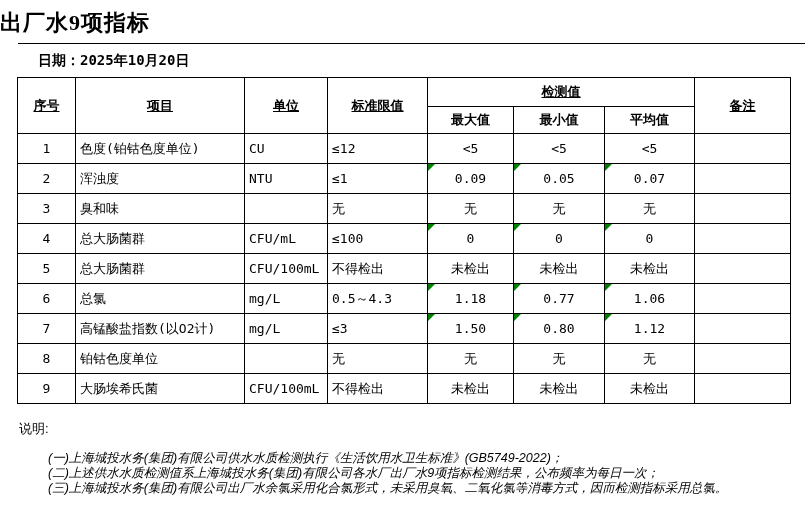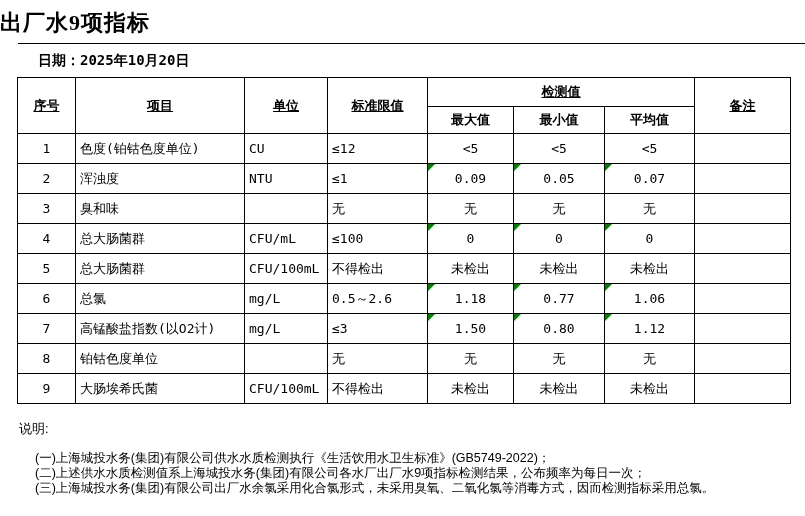--- a/index.html
+++ b/index.html
@@ -79,21 +79,22 @@
     position: absolute;
     left: 19px;
     top: 420px;
     width: 770px;
     font-size: 13px;
   }
   .notes-label {
     font-size: 13px;
   }
   .notes-list {
-    margin: 13px 0 0 16px;
+    margin: 13px 0 0 29px;
+    font-style: italic;
   }
   .note-line {
     line-height: 15px;
     font-size: 12.5px;
     white-space: nowrap;
   }
 </style>
 </head>
 <body>
 
@@ -177,21 +178,21 @@
         <td class="cell-left">不得检出</td>
         <td class="cell-center">未检出</td>
         <td class="cell-center">未检出</td>
         <td class="cell-center">未检出</td>
         <td class="cell-center"></td>
       </tr>
       <tr>
         <td class="cell-center">6</td>
         <td class="cell-left">总氯</td>
         <td class="cell-left">mg/L</td>
-        <td class="cell-left">0.5～2.6</td>
+        <td class="cell-left">0.5～4.3</td>
         <td class="cell-center"><span class="flag" style="border-top-color: rgb(0, 128, 0);"></span>1.18</td>
         <td class="cell-center"><span class="flag" style="border-top-color: rgb(0, 128, 0);"></span>0.77</td>
         <td class="cell-center"><span class="flag" style="border-top-color: rgb(0, 128, 0);"></span>1.06</td>
         <td class="cell-center"></td>
       </tr>
       <tr>
         <td class="cell-center">7</td>
         <td class="cell-left">高锰酸盐指数(以O2计)</td>
         <td class="cell-left">mg/L</td>
         <td class="cell-left">≤3</td>

